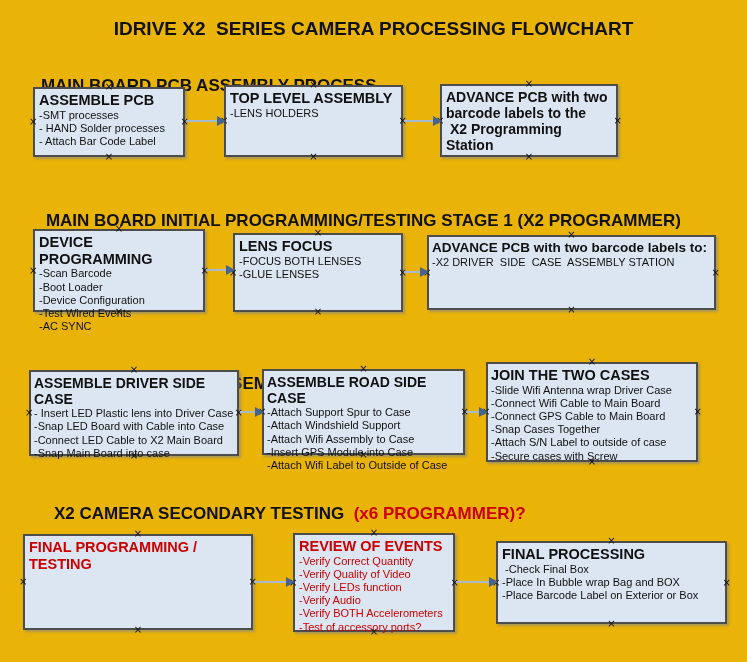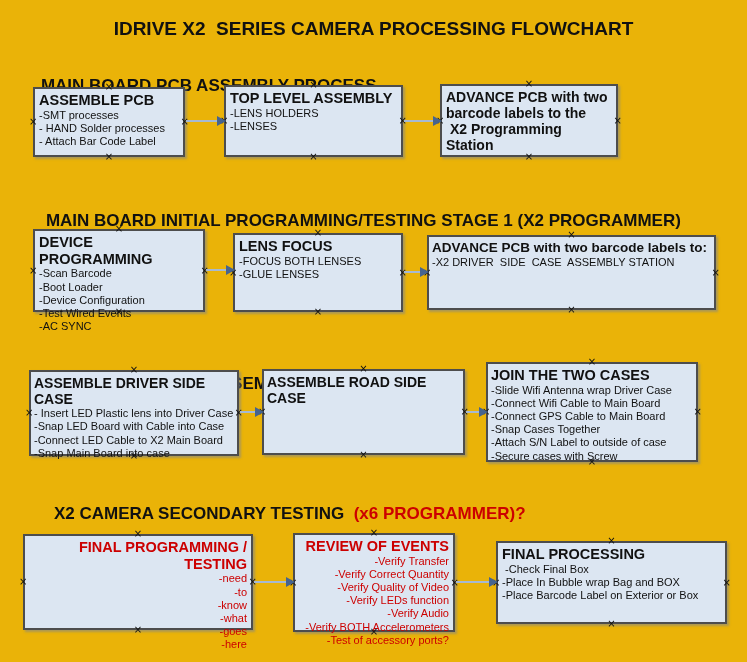--- a/index.html
+++ b/index.html
@@ -21,21 +21,21 @@
     box-shadow:2px 2px 2px rgba(120,130,145,0.55);
     padding:3px 4px; overflow:visible;
   }
   .box-title {
     font-weight:bold; font-size:14.5px; line-height:1.15; color:#111; white-space:pre-wrap;
   }
   .fbox.small-title .box-title { font-size:13.5px; }
   .box-item {
     font-size:11px; line-height:1.2; color:#111; white-space:pre-wrap;
   }
-  .fbox.red .box-title, .fbox.red .box-item { color:#cc0000;text-align:right; }
+  .fbox.red .box-title, .fbox.red .box-item { color:#cc0000; }
   .cp {
     position:absolute; font-size:10px; line-height:1; color:#111;
     font-family:"DejaVu Sans", sans-serif; pointer-events:none;
   }
   .cp-t { top:-7px; left:50%; transform:translateX(-50%); }
   .cp-b { bottom:-7px; left:50%; transform:translateX(-50%); }
   .cp-l { left:-6px; top:50%; transform:translateY(-50%); }
   .cp-r { right:-6px; top:50%; transform:translateY(-50%); }
   .arrow { position:absolute; height:2px; background:#a7b9d1; }
   .arrow .ah {
@@ -72,21 +72,20 @@
       </div>
   <span class="cp cp-t">×</span>
       <span class="cp cp-b">×</span>
       <span class="cp cp-l">×</span>
       <span class="cp cp-r">×</span>
     </div>
   <div class="fbox" style="left:224px; top:85px; width:179px; height:72px;">
     <div class="box-title">TOP LEVEL ASSEMBLY</div>
     <div class="box-items">
         <div class="box-item">-LENS HOLDERS</div>
-        <div class="box-item">-LENSES</div>
       </div>
   <span class="cp cp-t">×</span>
       <span class="cp cp-b">×</span>
       <span class="cp cp-l">×</span>
       <span class="cp cp-r">×</span>
     </div>
   <div class="fbox" style="left:440px; top:84px; width:178px; height:73px;">
     <div class="box-title" style="font-size:14px;">ADVANCE PCB with two
 barcode labels to the
  X2 Programming Station</div>
@@ -141,20 +140,27 @@
         <div class="box-item">-Connect LED Cable to X2 Main Board</div>
         <div class="box-item">-Snap Main Board into case</div>
       </div>
   <span class="cp cp-t">×</span>
       <span class="cp cp-b">×</span>
       <span class="cp cp-l">×</span>
       <span class="cp cp-r">×</span>
     </div>
   <div class="fbox" style="left:262px; top:369px; width:203px; height:86px; padding:3px;">
     <div class="box-title" style="font-size:14px;">ASSEMBLE ROAD SIDE CASE</div>
+    <div class="box-items">
+        <div class="box-item">-Attach Support Spur to Case</div>
+        <div class="box-item">-Attach Windshield Support</div>
+        <div class="box-item">-Attach Wifi Assembly to Case</div>
+        <div class="box-item">-Insert GPS Module into Case</div>
+        <div class="box-item">-Attach Wifi Label to Outside of Case</div>
+      </div>
   <span class="cp cp-t">×</span>
       <span class="cp cp-b">×</span>
       <span class="cp cp-l">×</span>
       <span class="cp cp-r">×</span>
     </div>
   <div class="fbox" style="left:486px; top:362px; width:212px; height:100px; padding:3px;">
     <div class="box-title">JOIN THE TWO CASES</div>
     <div class="box-items">
         <div class="box-item">-Slide Wifi Antenna wrap Driver Case</div>
         <div class="box-item">-Connect Wifi Cable to Main Board</div>
@@ -164,37 +170,28 @@
         <div class="box-item">-Secure cases with Screw</div>
       </div>
   <span class="cp cp-t">×</span>
       <span class="cp cp-b">×</span>
       <span class="cp cp-l">×</span>
       <span class="cp cp-r">×</span>
     </div>
 
   <div class="fbox red" style="left:23px; top:534px; width:230px; height:96px;">
     <div class="box-title">FINAL PROGRAMMING / TESTING</div>
-    <div class="box-items">
-        <div class="box-item">-need</div>
-        <div class="box-item">-to</div>
-        <div class="box-item">-know</div>
-        <div class="box-item">-what</div>
-        <div class="box-item">-goes</div>
-        <div class="box-item">-here</div>
-      </div>
   <span class="cp cp-t">×</span>
       <span class="cp cp-b">×</span>
       <span class="cp cp-l">×</span>
       <span class="cp cp-r">×</span>
     </div>
   <div class="fbox red" style="left:293px; top:533px; width:162px; height:99px;">
     <div class="box-title">REVIEW OF EVENTS</div>
     <div class="box-items">
-        <div class="box-item">-Verify Transfer</div>
         <div class="box-item">-Verify Correct Quantity</div>
         <div class="box-item">-Verify Quality of Video</div>
         <div class="box-item">-Verify LEDs function</div>
         <div class="box-item">-Verify Audio</div>
         <div class="box-item">-Verify BOTH Accelerometers</div>
         <div class="box-item">-Test of accessory ports?</div>
       </div>
   <span class="cp cp-t">×</span>
       <span class="cp cp-b">×</span>
       <span class="cp cp-l">×</span>

